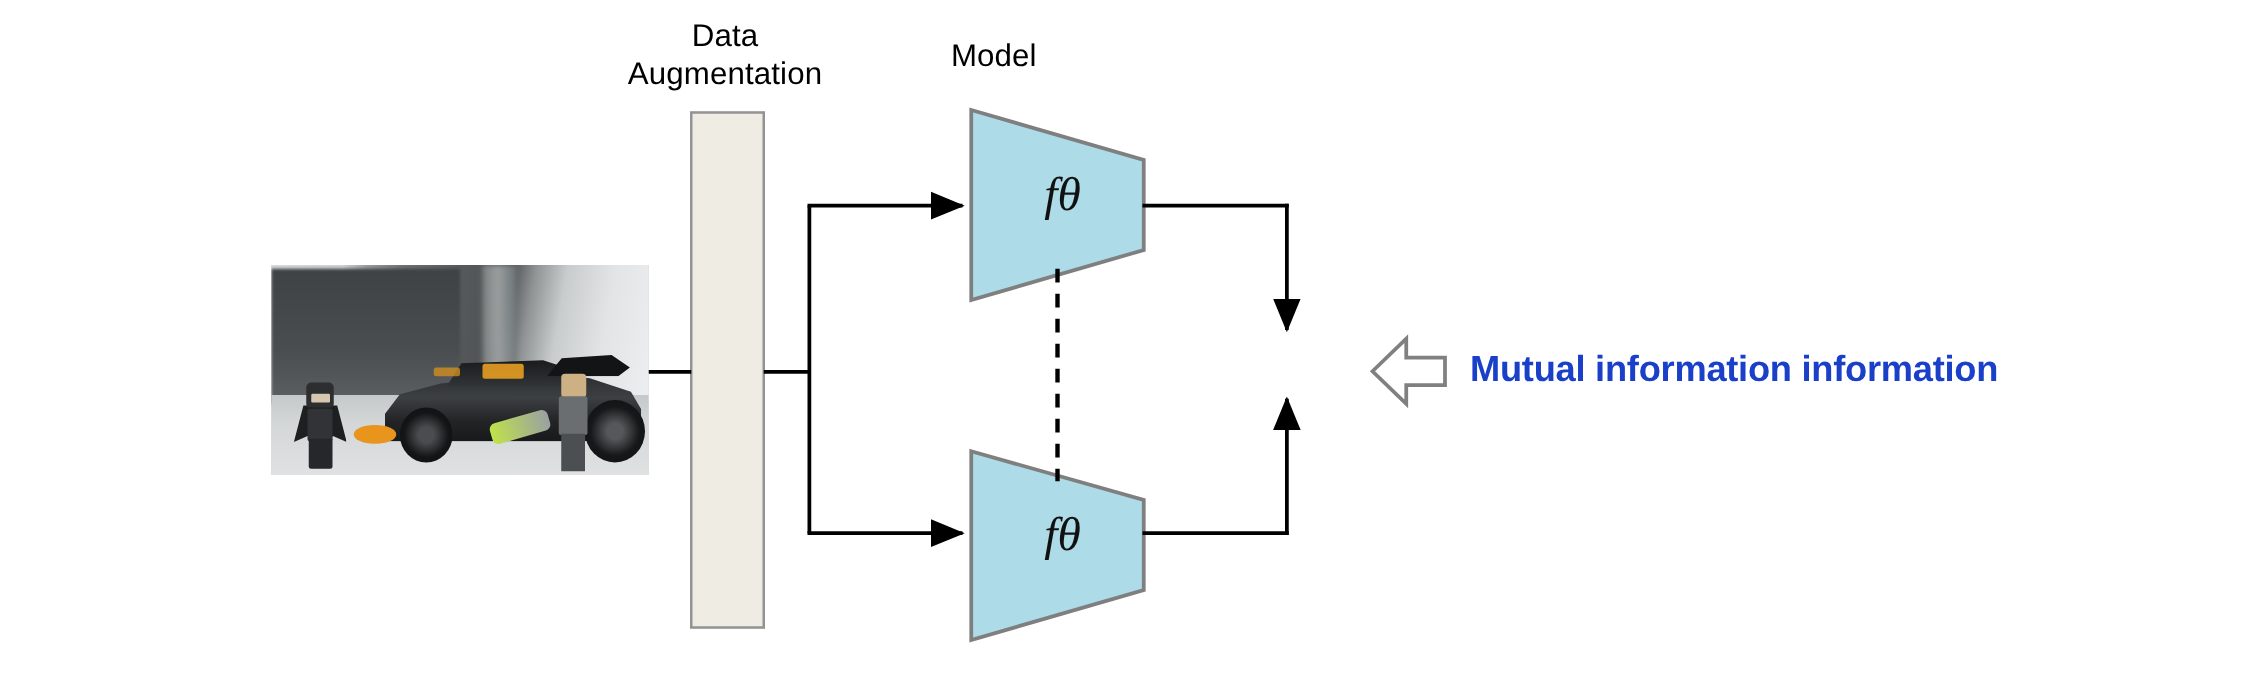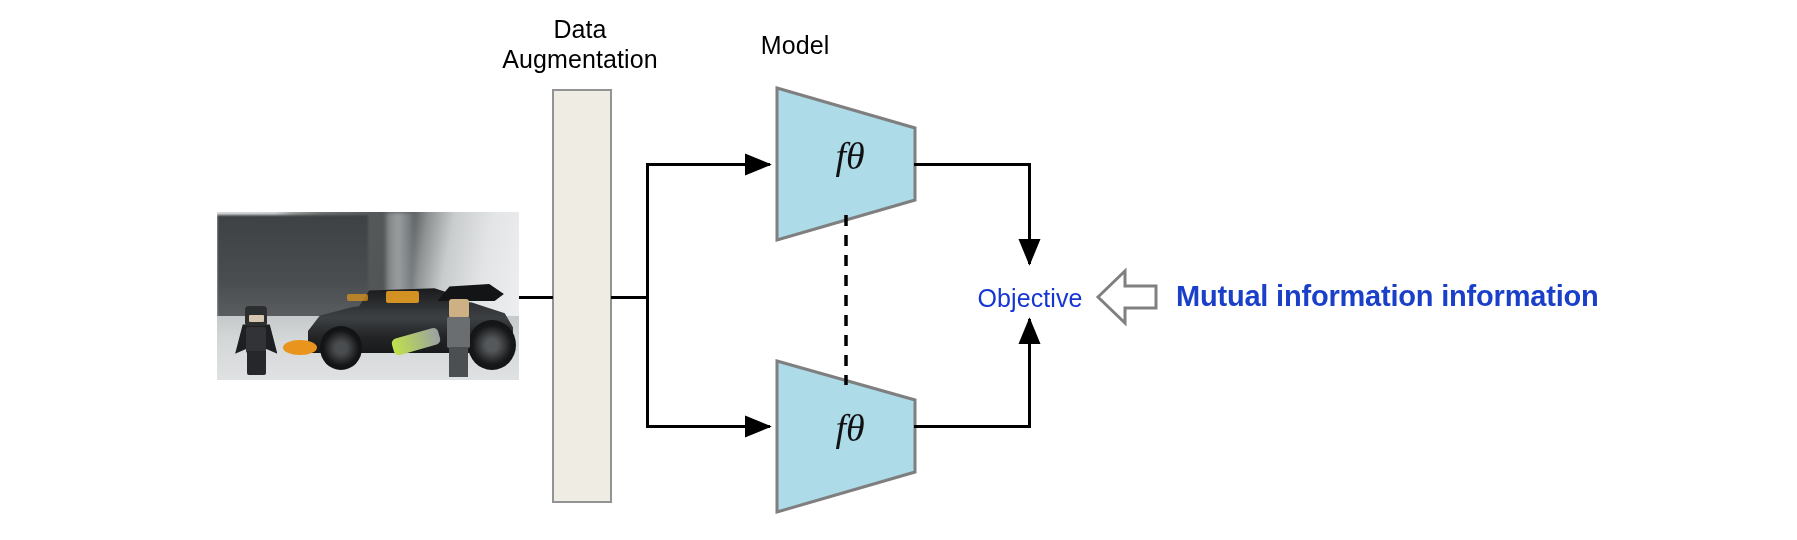--- a/index.html
+++ b/index.html
@@ -285,17 +285,16 @@
   </div>
   <div class="abs" style="left:800px; top:406px; width:100px; text-align:center;">
     <span style="font-family:&quot;Liberation Serif&quot;, serif; font-style:italic; font-size:38px; color:#111;">fθ</span>
   </div>
 
   <div id="label-data-aug" class="abs lbl">Data
 Augmentation</div>
 
   <div id="label-model" class="abs lbl">Model</div>
 
-  <div id="label-objective" class="abs lbl">Objective</div>
 
   <div id="label-mim" class="abs lbl">Mutual information information</div>
 
 </div>
 
 </body></html>

